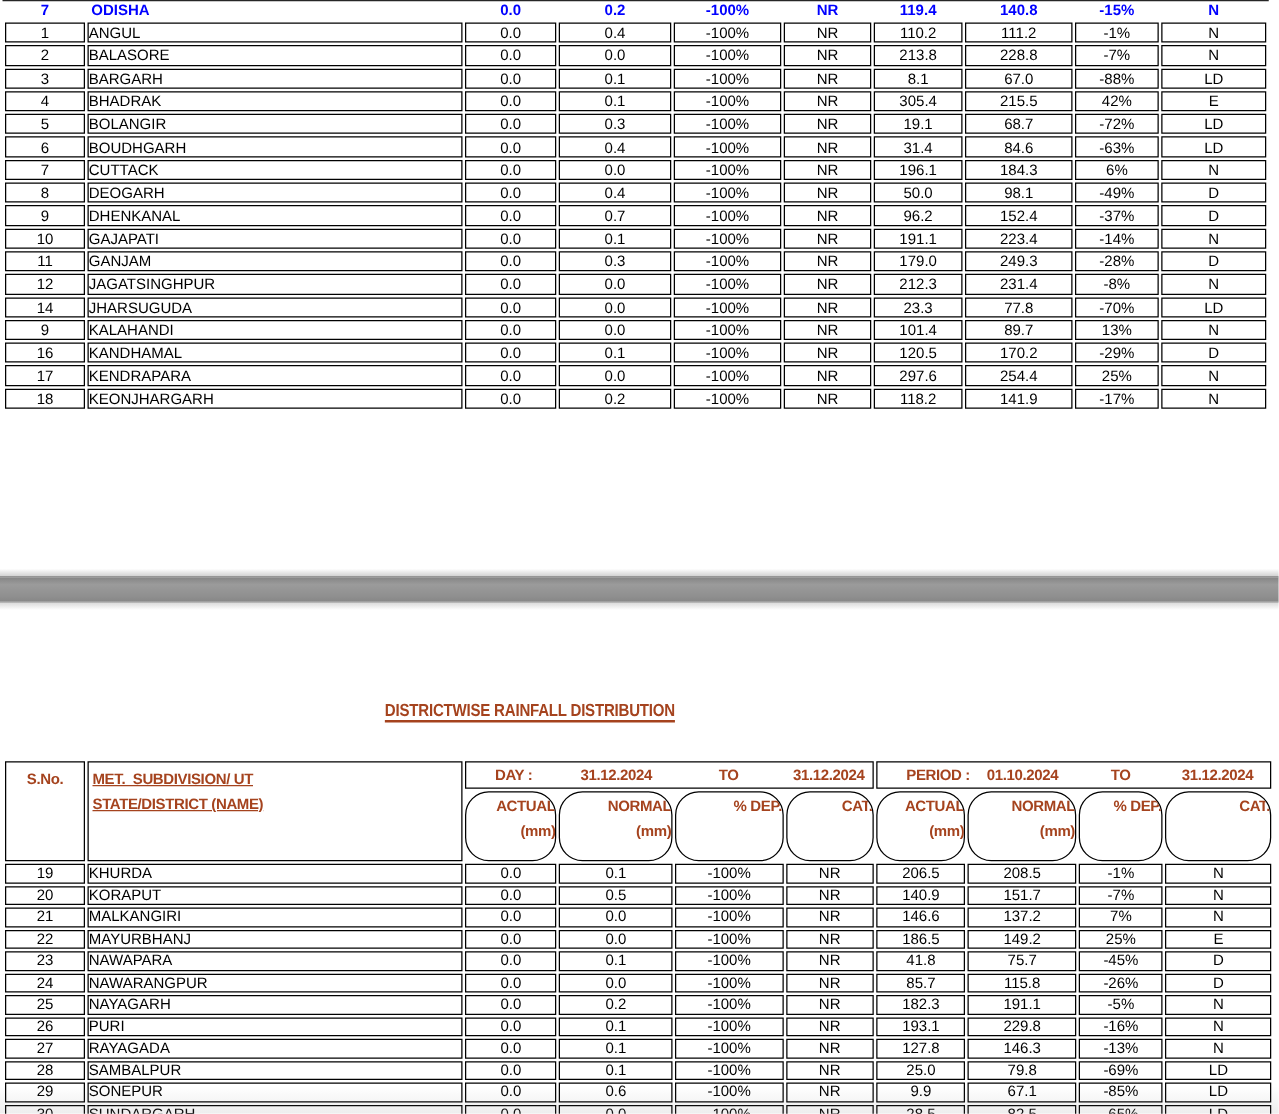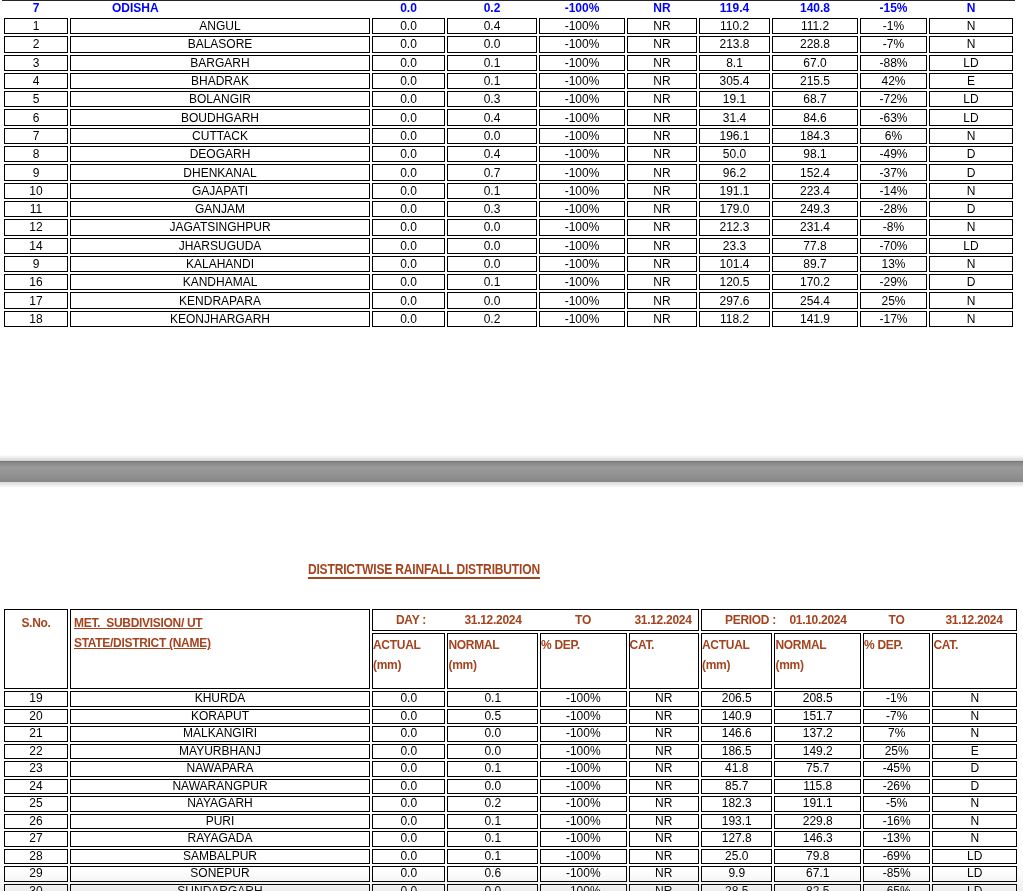--- a/index.html
+++ b/index.html
@@ -17,32 +17,32 @@
   
   #cut-line{position:absolute;left:2px;top:0;width:1013px;height:1px;background:#000;opacity:.85;}
 
   table.rain{position:absolute;border-collapse:separate;border-spacing:2px;table-layout:fixed;}
   table.rain td{
     border:1px solid var(--border-black,#000);box-sizing:border-box;
     font-size:12px;color:#000;padding:0;overflow:hidden;white-space:nowrap;
     vertical-align:middle;line-height:14px;background:#fff;
   }
   td.c-sno,td.c-num{text-align:center;}
-  td.c-name{text-align:center;padding-left:3px;}
+  td.c-name{text-align:left;padding-left:3px;}
 
   
   #table-top{left:2px;top:-2px;}
   #table-top td{height:16.3px;}
   #table-top tr.summary td{border:none;height:16px;background:transparent;}
   .summary-grid{
     display:grid;grid-template-columns:64px 300px 73px 90px 86px 70px 71px 86px 67px 84px;
     column-gap:2px;color:var(--accent-blue,#0000FF);font-weight:bold;font-size:12px;line-height:16px;
   }
   .summary-grid span{text-align:center;}
-  .summary-grid .g-name{text-align:left;padding-left:3px;margin-left:39px;}
+  .summary-grid .g-name{text-align:left;padding-left:3px;}
 
   
   #page-separator{position:absolute;left:0;top:455px;width:1023px;height:35px;}
   #page-separator .shadow-top{height:6px;background:linear-gradient(to bottom,rgba(0,0,0,0),rgba(0,0,0,0.18));}
   #page-separator .bar{
     height:21px;border-top:1px solid #787878;border-bottom:1px solid #8a8a8a;box-sizing:border-box;
     background:linear-gradient(to bottom,#858585,#9b9b9b 30%,var(--separator-gray,#8F8F8F) 80%,#878787);
   }
   #page-separator .shadow-bottom{height:6px;background:linear-gradient(to bottom,rgba(0,0,0,0.15),rgba(0,0,0,0));}
 
@@ -52,21 +52,21 @@
     display:inline-block;font-size:14px;font-weight:bold;color:var(--header-brown,#A5431E);
     letter-spacing:-0.2px;transform:scaleX(0.86);transform-origin:center;
     text-decoration:underline;text-decoration-thickness:1.5px;text-underline-offset:3px;white-space:pre;
   }
 
   
   #table-bottom{left:2px;top:607px;}
   #table-bottom td{height:15.5px;line-height:13px;}
   #table-bottom td.h{color:var(--header-brown,#A5431E);font-weight:bold;letter-spacing:-0.3px;}
   #table-bottom tr.hrow1 td{height:22px;line-height:20px;}
-  #table-bottom tr.hrow2 td{height:56px;vertical-align:top;line-height:20px;padding-top:1px;text-align:left;}
+  #table-bottom tr.hrow2 td{height:56px;vertical-align:top;line-height:20px;padding-top:1px;text-align:right;border-radius:19px;}
   #table-bottom td.h-sno{vertical-align:top;text-align:center;padding-top:3px;line-height:18px;}
   #table-bottom td.h-name{vertical-align:top;text-align:left;padding-left:3px;padding-top:3px;line-height:20px;text-decoration:underline;}
   #table-bottom td.h-name div{white-space:pre;}
   .group-grid{display:grid;column-gap:2px;font-size:12px;}
   .day-grid{grid-template-columns:73px 90px 86px 70px;}
   .period-grid{grid-template-columns:71px 86px 67px 84px;}
   .group-grid span{text-align:center;}
   .group-grid .g-label{text-align:left;padding-left:3px;margin-left:20px;}
 
   #bottom-fade{position:absolute;left:0;bottom:0;width:1023px;height:22px;pointer-events:none;

